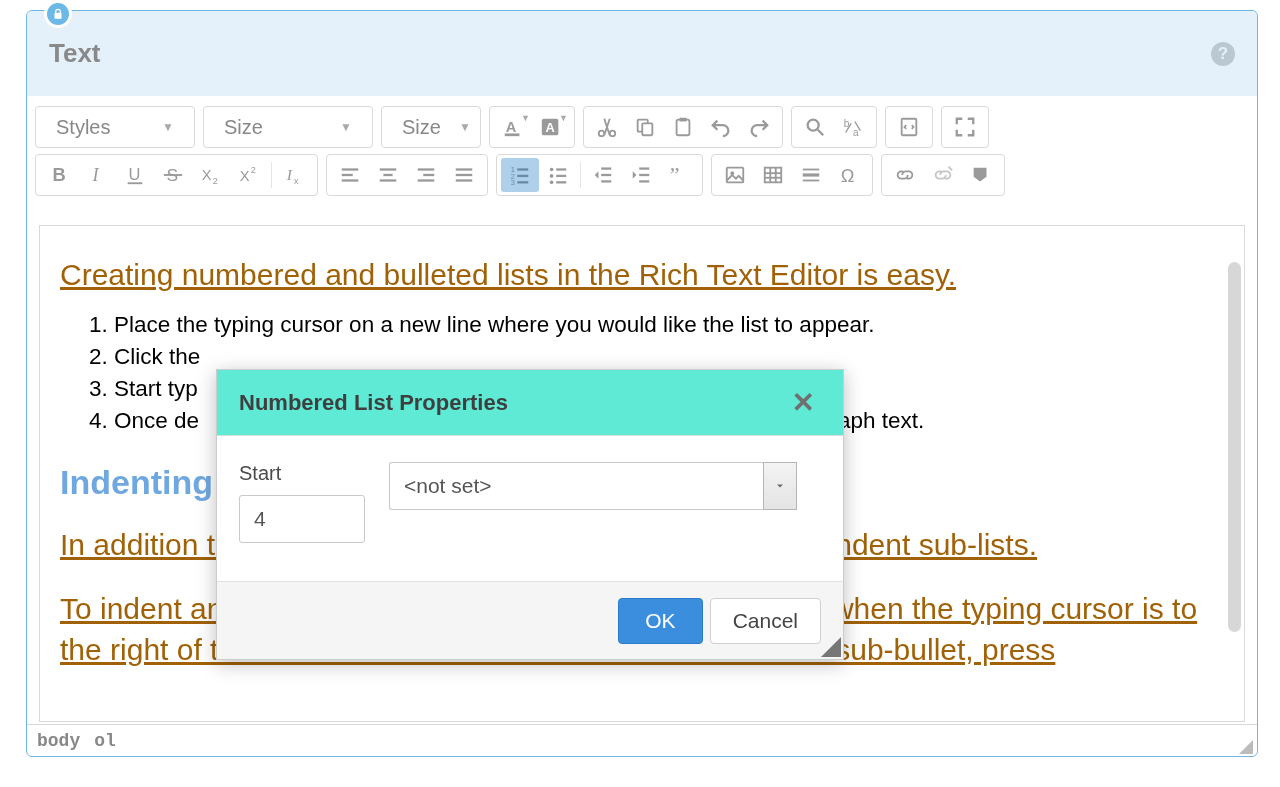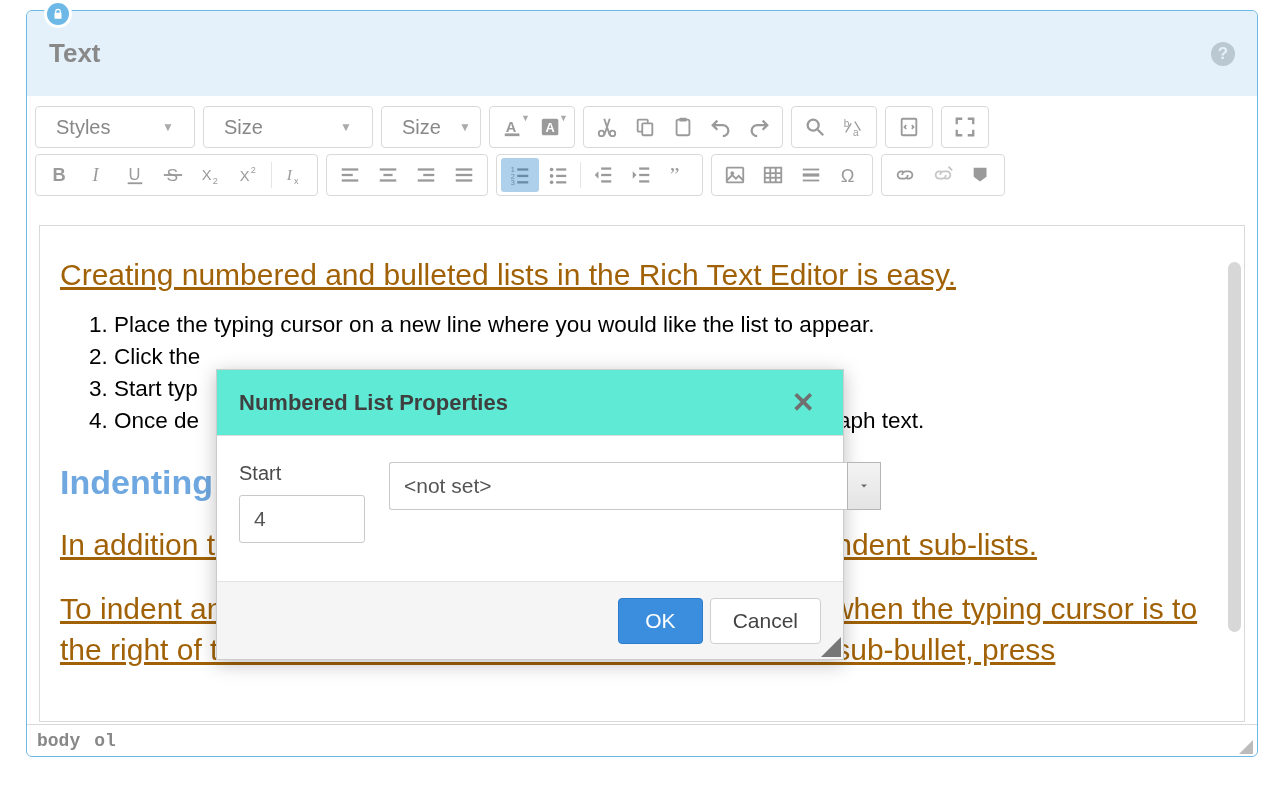--- a/index.html
+++ b/index.html
@@ -150,21 +150,21 @@
   }
   .dlg-field label {
     display: block; font-size: 20px; color: #4a4a4a; margin-bottom: 10px;
   }
   .dlg-input {
     width: 126px; height: 48px;
     border: 1px solid #c9c9c9; border-radius: 3px;
     font-size: 21px; padding: 0 14px; color: #555;
   }
   .dlg-select-wrap {
-    display: flex; width: 492px; height: 48px;
+    display: flex; width: 408px; height: 48px;
   }
   .dlg-select {
     flex: 1; border: 1px solid #c9c9c9; border-right: none;
     border-top-left-radius: 3px; border-bottom-left-radius: 3px;
     font-size: 21px; padding: 0 14px; color: #555;
     display: flex; align-items: center; background: #fff;
   }
   .dlg-select-btn {
     width: 34px; border: 1px solid #b5b5b5;
     background: linear-gradient(#f3f3f3, #e4e4e4);

